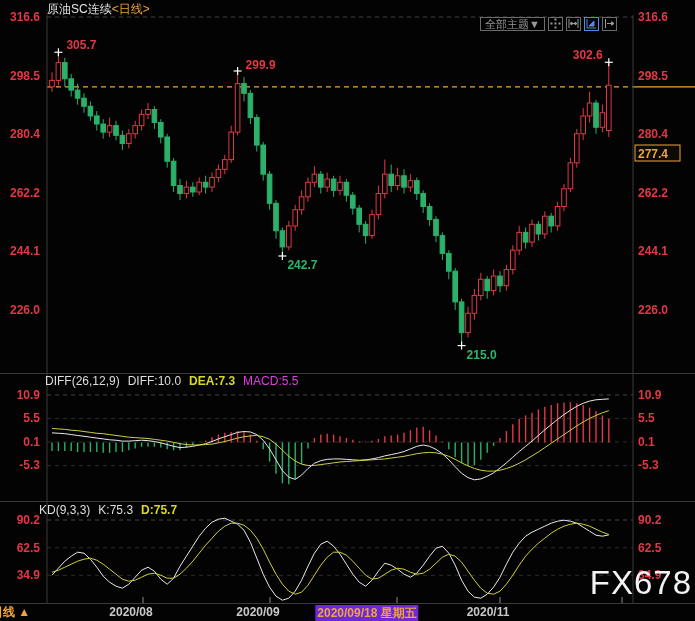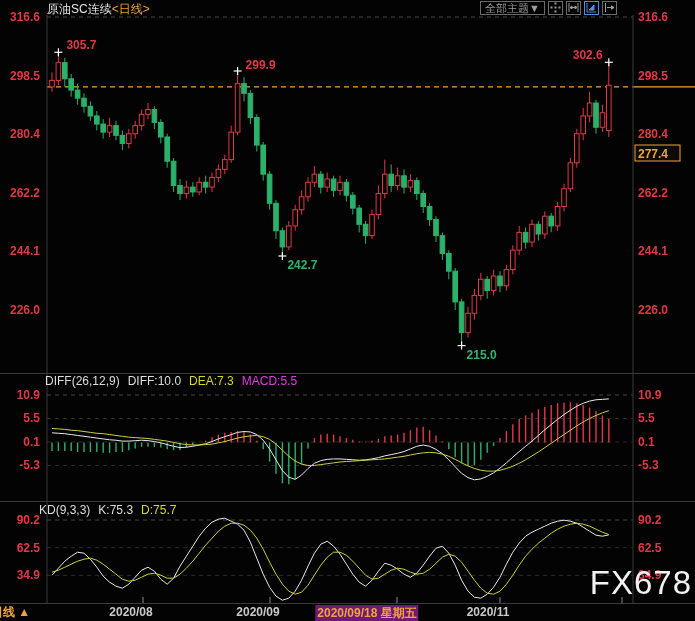--- a/index.html
+++ b/index.html
@@ -1,37 +1,37 @@
 <!DOCTYPE html>
 <html><head>
 <meta charset="utf-8">
 <style>
   html,body{margin:0;padding:0;background:#000;}
   #app{position:relative;width:695px;height:621px;background:#030303;overflow:hidden;
        font-family:"Liberation Sans","DejaVu Sans",sans-serif;}
   #plot{position:absolute;left:0;top:0;}
   .hdr-title{position:absolute;left:47px;top:1px;font-size:12px;color:#e6e6e6;white-space:nowrap;z-index:5;}
   .hdr-title .period{color:#f0a43a;}
-  .toolbar{position:absolute;left:480px;top:0;height:15px;display:flex;align-items:center;gap:3px;z-index:5;}
+  .toolbar{position:absolute;left:480px;top:16px;height:15px;display:flex;align-items:center;gap:3px;z-index:5;}
   .dd-btn{background:#000;border:1px solid #6b6b6b;color:#9a9a9a;font-size:11px;height:14px;
           line-height:12px;padding:0 4px;font-family:inherit;cursor:pointer;}
   .ic-btn{background:#000;border:1px solid #6b6b6b;width:15px;height:14px;padding:0;margin:0;
           display:flex;align-items:center;justify-content:center;cursor:pointer;}
   .ic-btn.active{border-color:#4a90e2;}
   .pane-hdr{position:absolute;font-size:12px;color:#ddd;white-space:nowrap;z-index:4;}
   .pane-hdr .w{color:#ddd;margin-left:8px;}
-  .pane-hdr .y{color:#d8d820;margin-left:8px;}
+  .pane-hdr .y{color:#d8d820;margin-left:8px;font-weight:bold;}
   .pane-hdr .m{color:#e23be2;margin-left:8px;margin-top:28px;}
   #macd-hdr{left:45px;top:374px;}
   #kd-hdr{left:39px;top:503px;}
   .watermark{position:absolute;right:3px;top:564px;font-size:33px;color:#f2f2f2;letter-spacing:1px;z-index:6;}
   .bl-label{position:absolute;left:-9px;top:604px;font-size:12px;font-weight:700;color:#f0a43a;z-index:5;white-space:nowrap;}
   #dates{position:absolute;left:0;top:604px;width:582px;height:17px;z-index:4;}
   .dlabel{position:absolute;top:1px;transform:translateX(-50%);font-size:12px;font-weight:700;color:#c8c8c8;white-space:nowrap;}
-  .dlabel.hl{color:#f0a43a;background:#701a75;padding:0 2px;}
+  .dlabel.hl{color:#f0a43a;background:#6d28d9;padding:0 2px;}
   .axlbl{font-family:"Liberation Sans","DejaVu Sans",sans-serif;font-size:12px;font-weight:700;}
   .anno{font-family:"Liberation Sans","DejaVu Sans",sans-serif;font-size:12px;font-weight:700;}
 </style>
 </head>
 <body>
 
 <div id="app">
 
   <div class="hdr-title">
     <span>原油SC连续</span><span class="period">&lt;日线&gt;</span>

